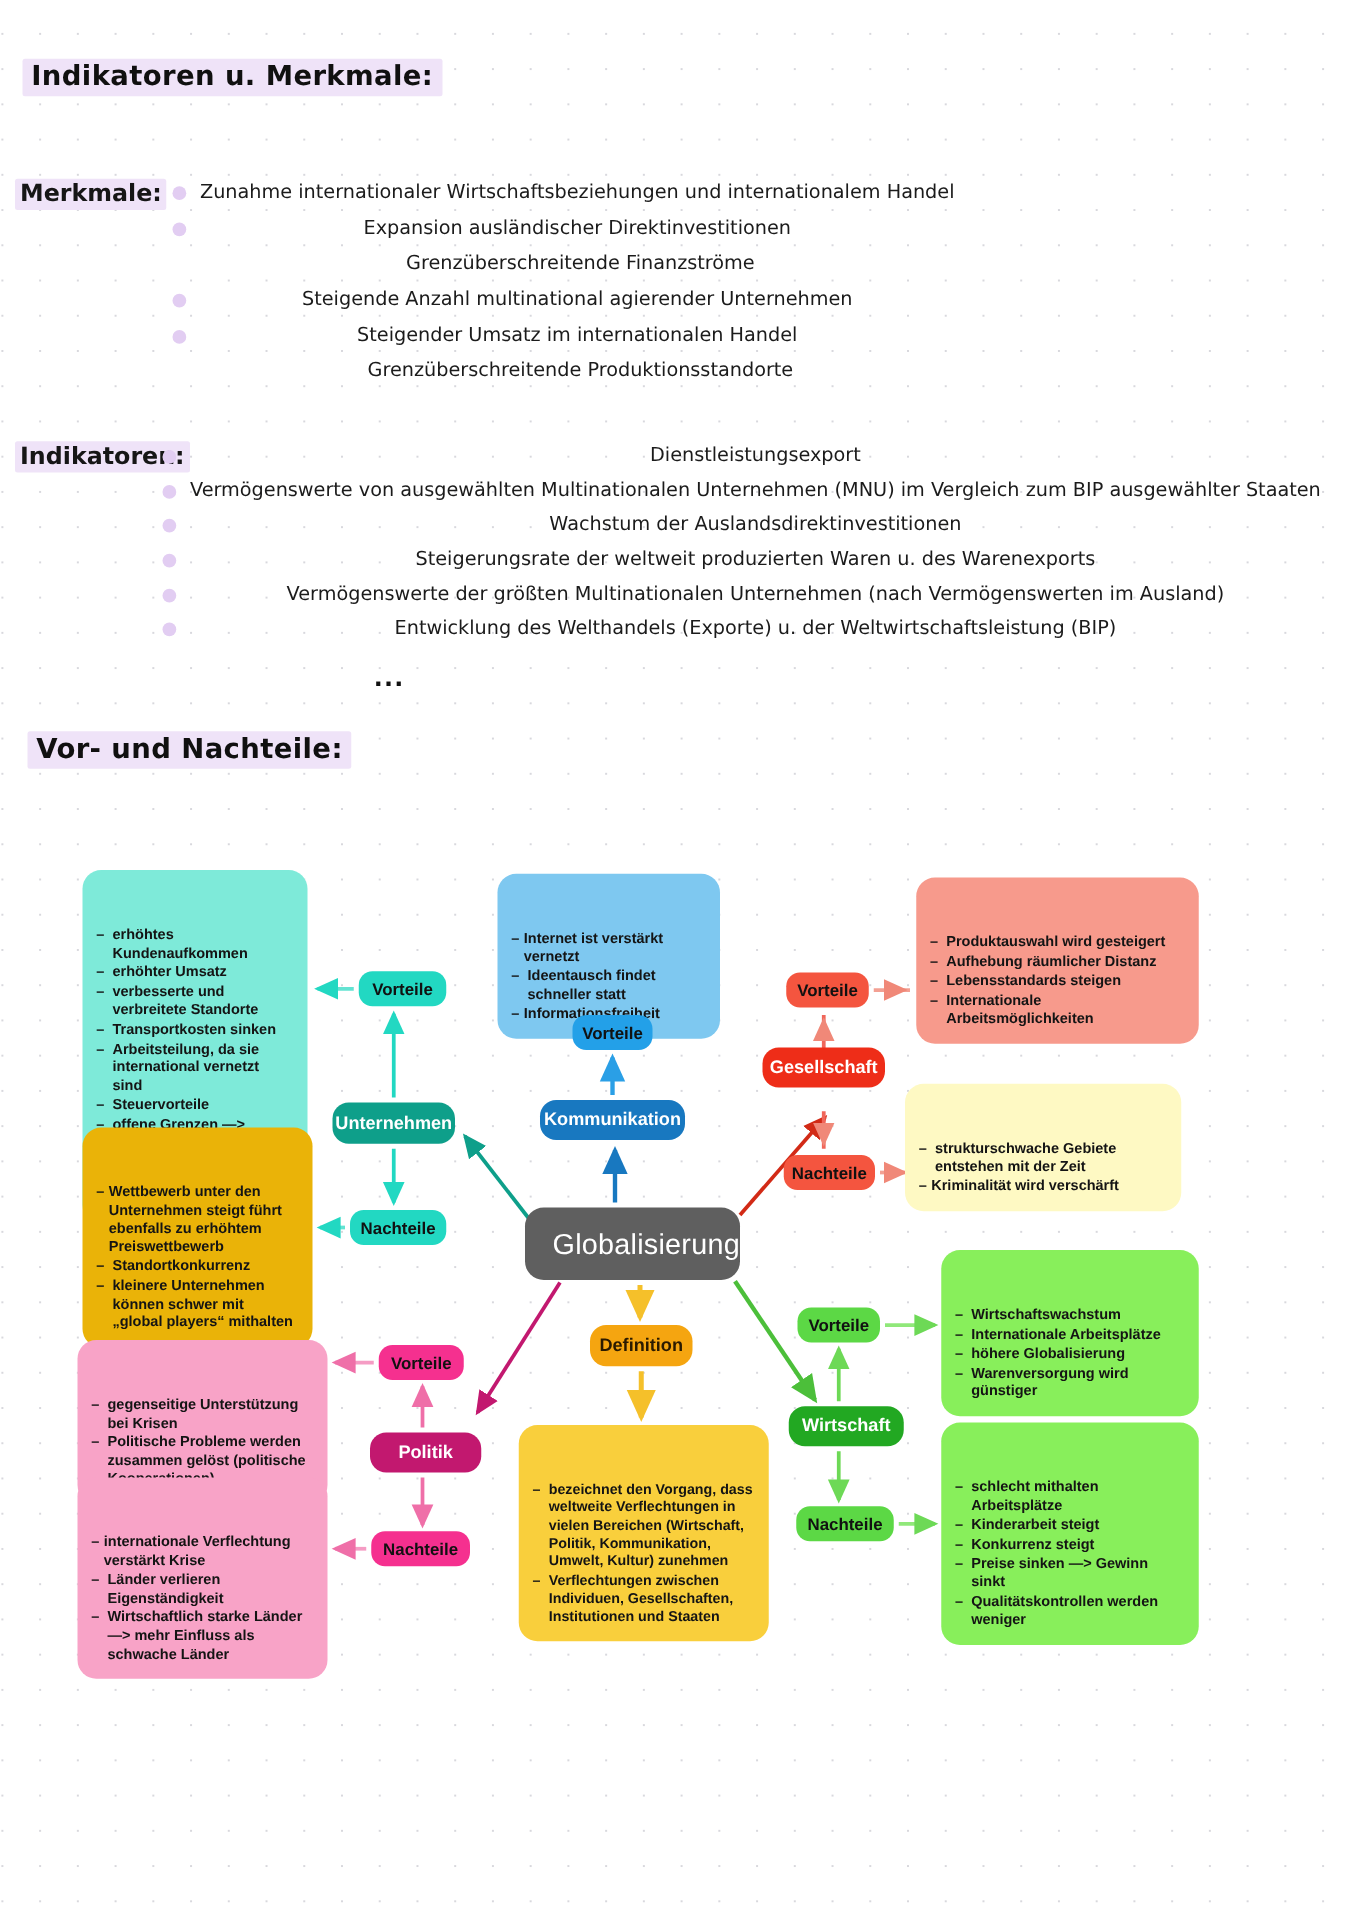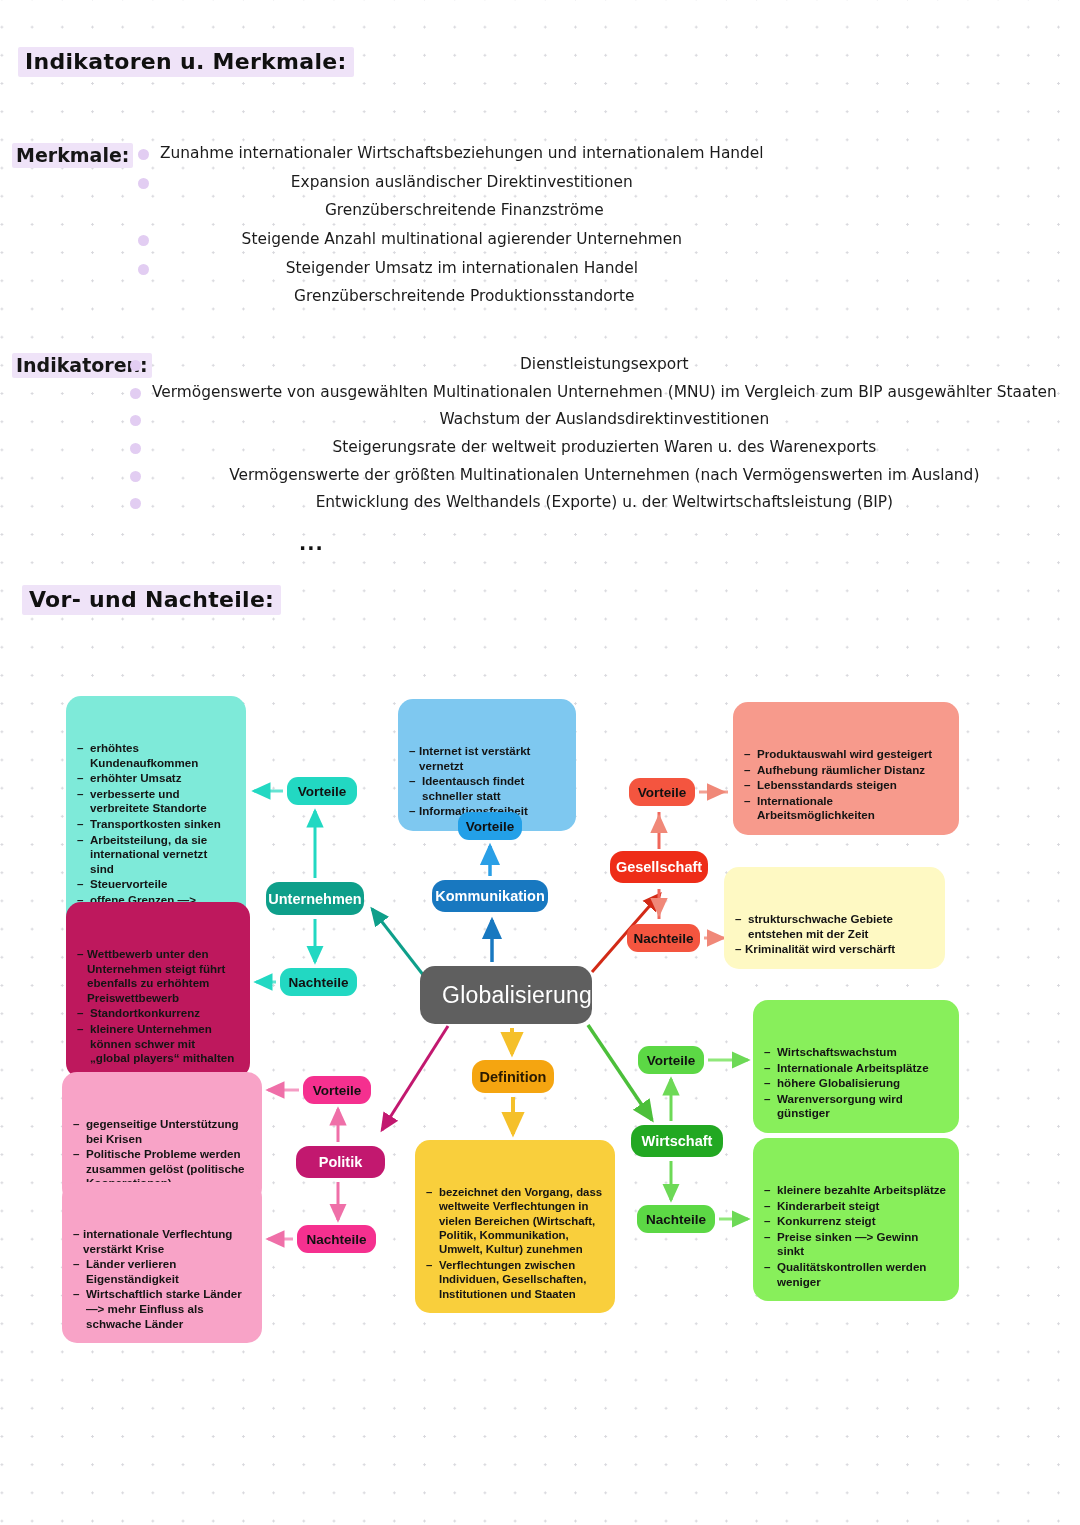--- a/index.html
+++ b/index.html
@@ -164,29 +164,29 @@
   .detail-box li.tight { padding-left: 10px; }
 
   
   #hub-globalisierung { left: 420px; top: 306px; width: 172px; height: 58px; padding-left: 22px; }
 
   
   #node-unternehmen { left: 266px; top: 222px; width: 98px; height: 33px; background: #0e9f8a; color: #ffffff; }
   #node-unternehmen-vorteile  { left: 287px; top: 117px; width: 70px; height: 28px; background: #22d8c2; }
   #node-unternehmen-nachteile { left: 280px; top: 308px; width: 77px; height: 28px; background: #22d8c2; }
   #box-unternehmen-vorteile  { left: 66px; top: 36px;  width: 180px; background: #7eead9; }
-  #box-unternehmen-nachteile { left: 66px; top: 242px; width: 184px; background: #be185d; }
+  #box-unternehmen-nachteile { left: 66px; top: 242px; width: 184px; background: #eab308; }
 
   
   #node-kommunikation { left: 432px; top: 220px; width: 116px; height: 32px; background: #1878c0; color: #ffffff; }
   #node-kommunikation-vorteile { left: 458px; top: 152px; width: 64px; height: 28px; background: #23a0e8; }
   #box-kommunikation-vorteile { left: 398px; top: 39px; width: 178px; background: #7ec8f0; }
 
   
-  #node-gesellschaft { left: 610px; top: 191px; width: 98px; height: 32px; background: #ee2d18; color: #ffffff; }
+  #node-gesellschaft { left: 610px; top: 178px; width: 98px; height: 32px; background: #ee2d18; color: #ffffff; }
   #node-gesellschaft-vorteile  { left: 629px; top: 118px; width: 66px; height: 28px; background: #f4553f; }
   #node-gesellschaft-nachteile { left: 627px; top: 264px; width: 73px; height: 28px; background: #f4553f; }
   #box-gesellschaft-vorteile  { left: 733px; top: 42px;  width: 226px; background: #f79a8c; }
   #box-gesellschaft-nachteile { left: 724px; top: 207px; width: 221px; background: #fef9c3; }
 
   
   #node-wirtschaft { left: 631px; top: 465px; width: 92px; height: 32px; background: #22a822; color: #ffffff; }
   #node-wirtschaft-vorteile  { left: 638px; top: 386px; width: 66px; height: 28px; background: #5cd845; }
   #node-wirtschaft-nachteile { left: 637px; top: 545px; width: 78px; height: 28px; background: #5cd845; }
   #box-wirtschaft-vorteile  { left: 753px; top: 340px; width: 206px; background: #88ef5b; }
@@ -372,21 +372,21 @@
     <ul>
       <li>Wirtschaftswachstum</li>
       <li>Internationale Arbeitsplätze</li>
       <li>höhere Globalisierung</li>
       <li>Warenversorgung wird günstiger</li>
     </ul>
   </div>
 
   <div class="detail-box" id="box-wirtschaft-nachteile">
     <ul>
-      <li>kleinere bezahlte Arbeitsplätze</li>
+      <li>schlecht mithalten Arbeitsplätze</li>
       <li>Kinderarbeit steigt</li>
       <li>Konkurrenz steigt</li>
       <li>Preise sinken —&gt; Gewinn sinkt</li>
       <li>Qualitätskontrollen werden weniger</li>
     </ul>
   </div>
 
   <div class="node branch" id="node-politik-main">Politik</div>
   <div class="node sub" id="node-politik-vorteile">Vorteile</div>
   <div class="node sub" id="node-politik-nachteile">Nachteile</div>

